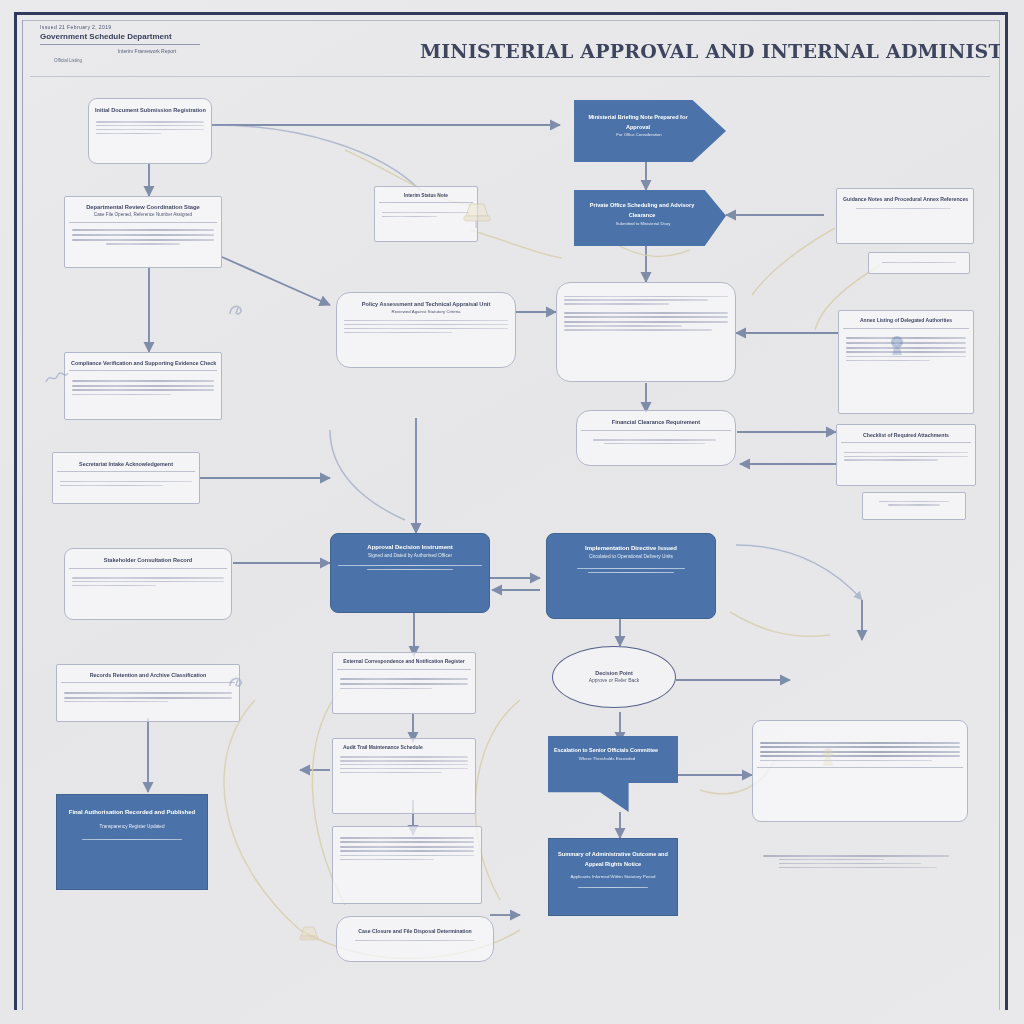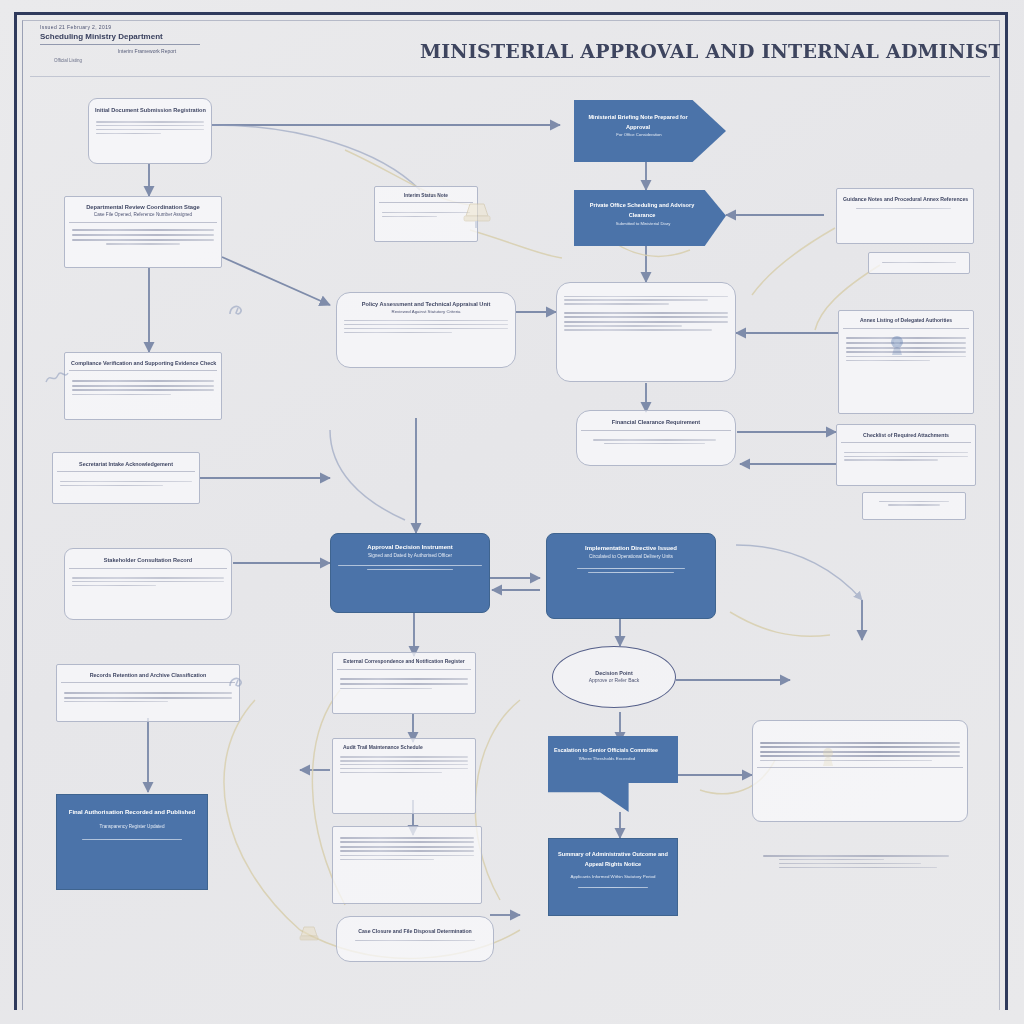--- a/index.html
+++ b/index.html
@@ -139,21 +139,21 @@
 </head>
 <body>
 
 <div id="canvas">
 
   <div class="frame-outer"></div>
   <div class="frame-inner"></div>
 
   <div class="masthead">
     <div class="kicker">Issued 21 February 2, 2019</div>
-    <div class="org">Scheduling Ministry Department</div>
+    <div class="org">Government Schedule Department</div>
     <div class="rule"></div>
     <div class="sub">Interim Framework Report</div>
     <div class="sub2">Official Listing</div>
   </div>
 
   <div class="chart-title">MINISTERIAL APPROVAL AND INTERNAL ADMINISTRATIVE PROCESS</div>
   <div class="title-rule"></div>
 
   <svg id="wires" viewBox="0 0 1024 1024">
     <defs>

